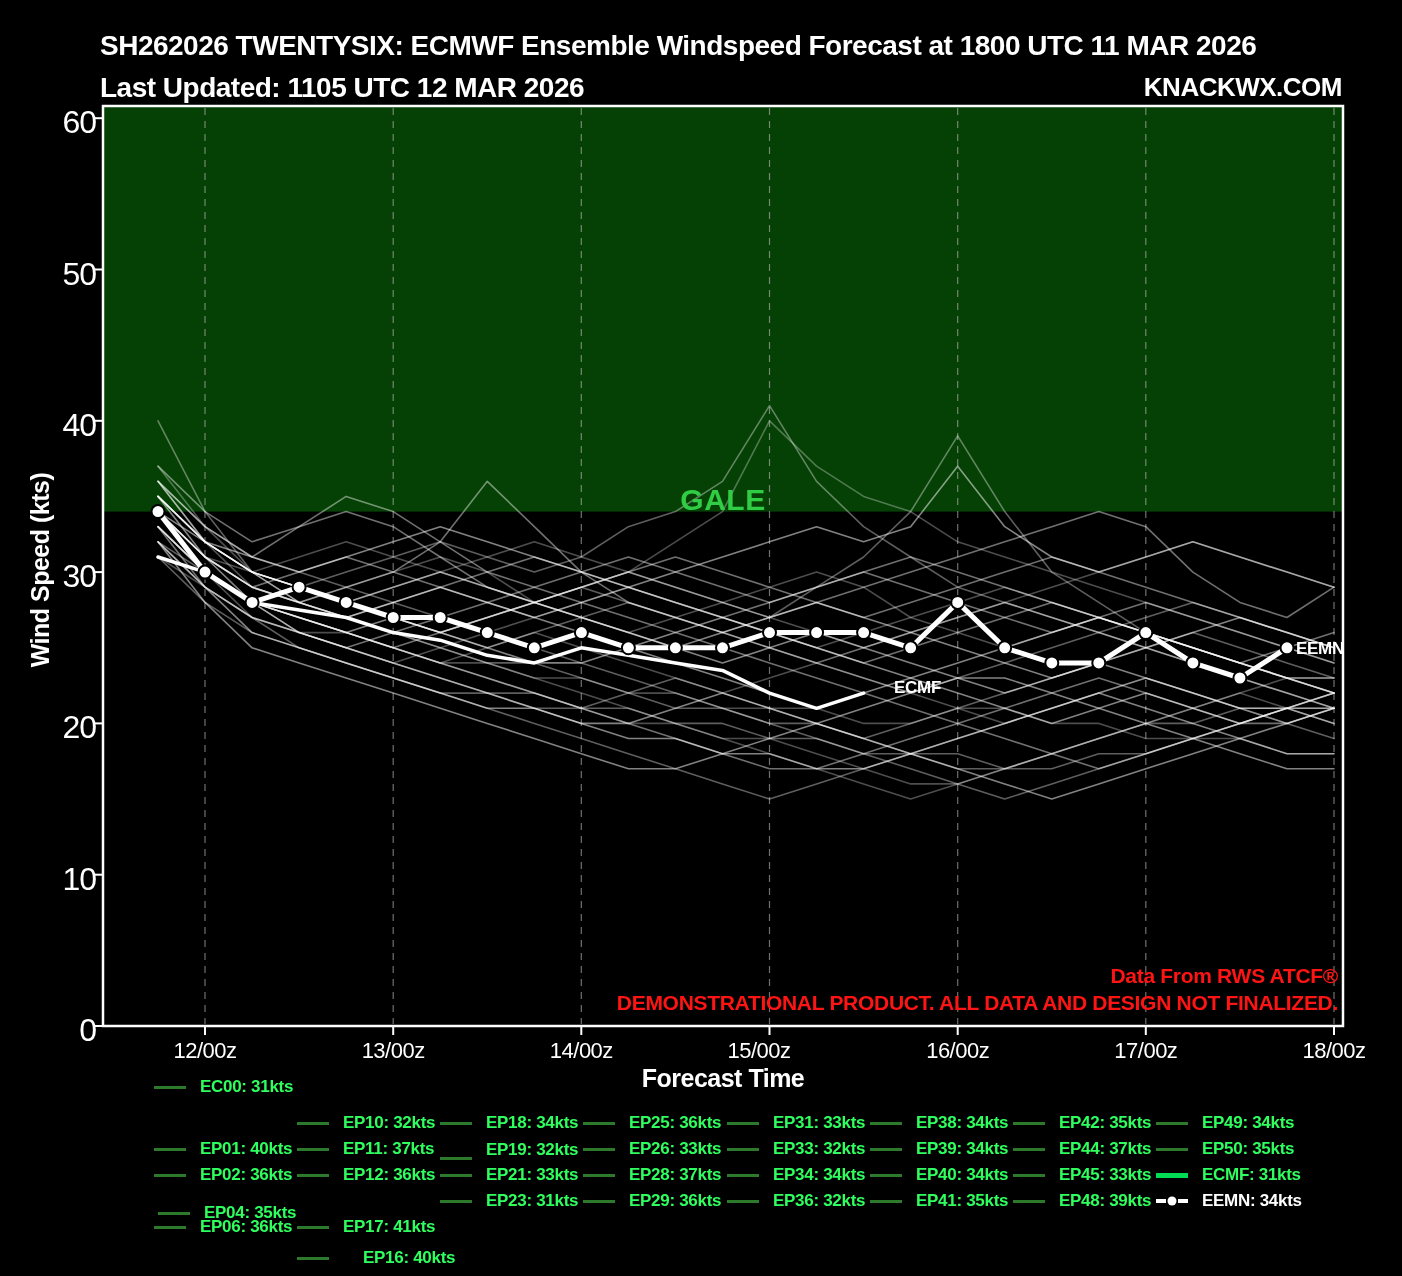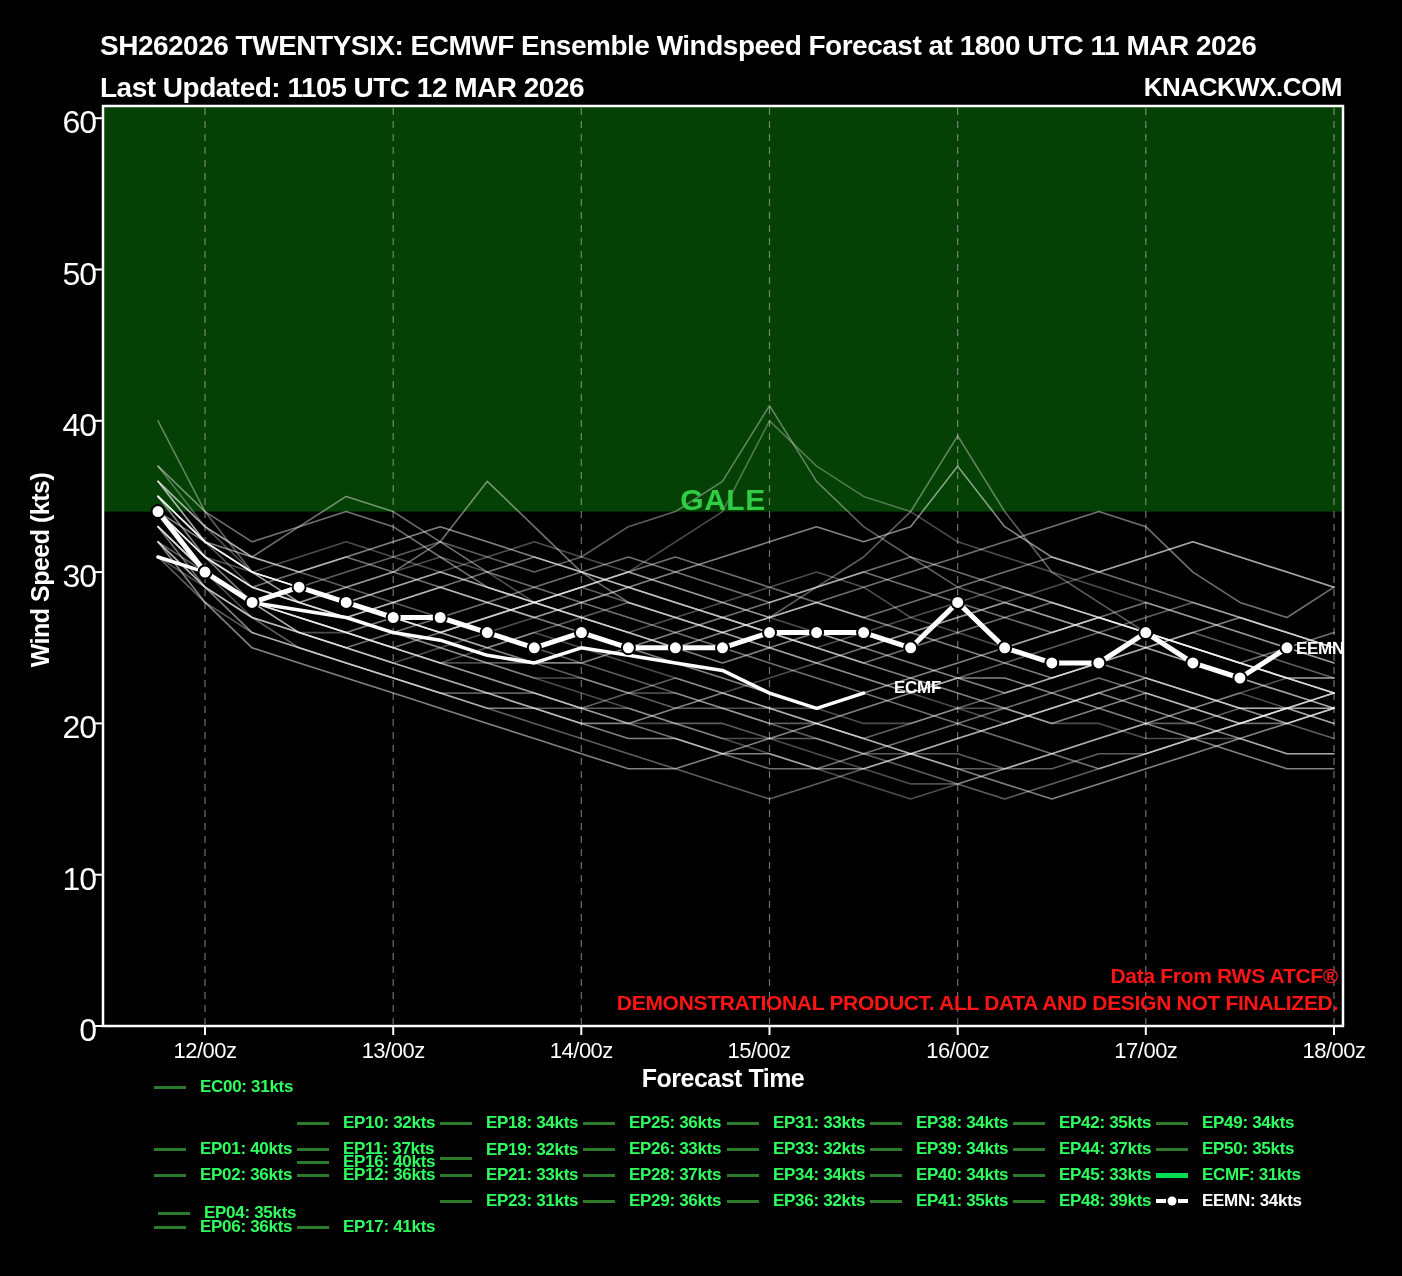--- a/index.html
+++ b/index.html
@@ -183,21 +183,21 @@
         <span class="legend-label">EP10: 32kts</span>
       </div>
       <div class="legend-entry" style="left: 297px; top: 1138px;">
         <span class="sw sw-member"></span>
         <span class="legend-label">EP11: 37kts</span>
       </div>
       <div class="legend-entry" style="left: 297px; top: 1164px;">
         <span class="sw sw-member"></span>
         <span class="legend-label">EP12: 36kts</span>
       </div>
-      <div class="legend-entry" style="left: 297px; top: 1151px;">
+      <div class="legend-entry" style="left: 297px; top: 1247px; gap: 20px;">
         <span class="sw sw-member"></span>
         <span class="legend-label">EP16: 40kts</span>
       </div>
       <div class="legend-entry" style="left: 297px; top: 1216px;">
         <span class="sw sw-member"></span>
         <span class="legend-label">EP17: 41kts</span>
       </div>
       <div class="legend-entry" style="left: 440px; top: 1112px;">
         <span class="sw sw-member"></span>
         <span class="legend-label">EP18: 34kts</span>

